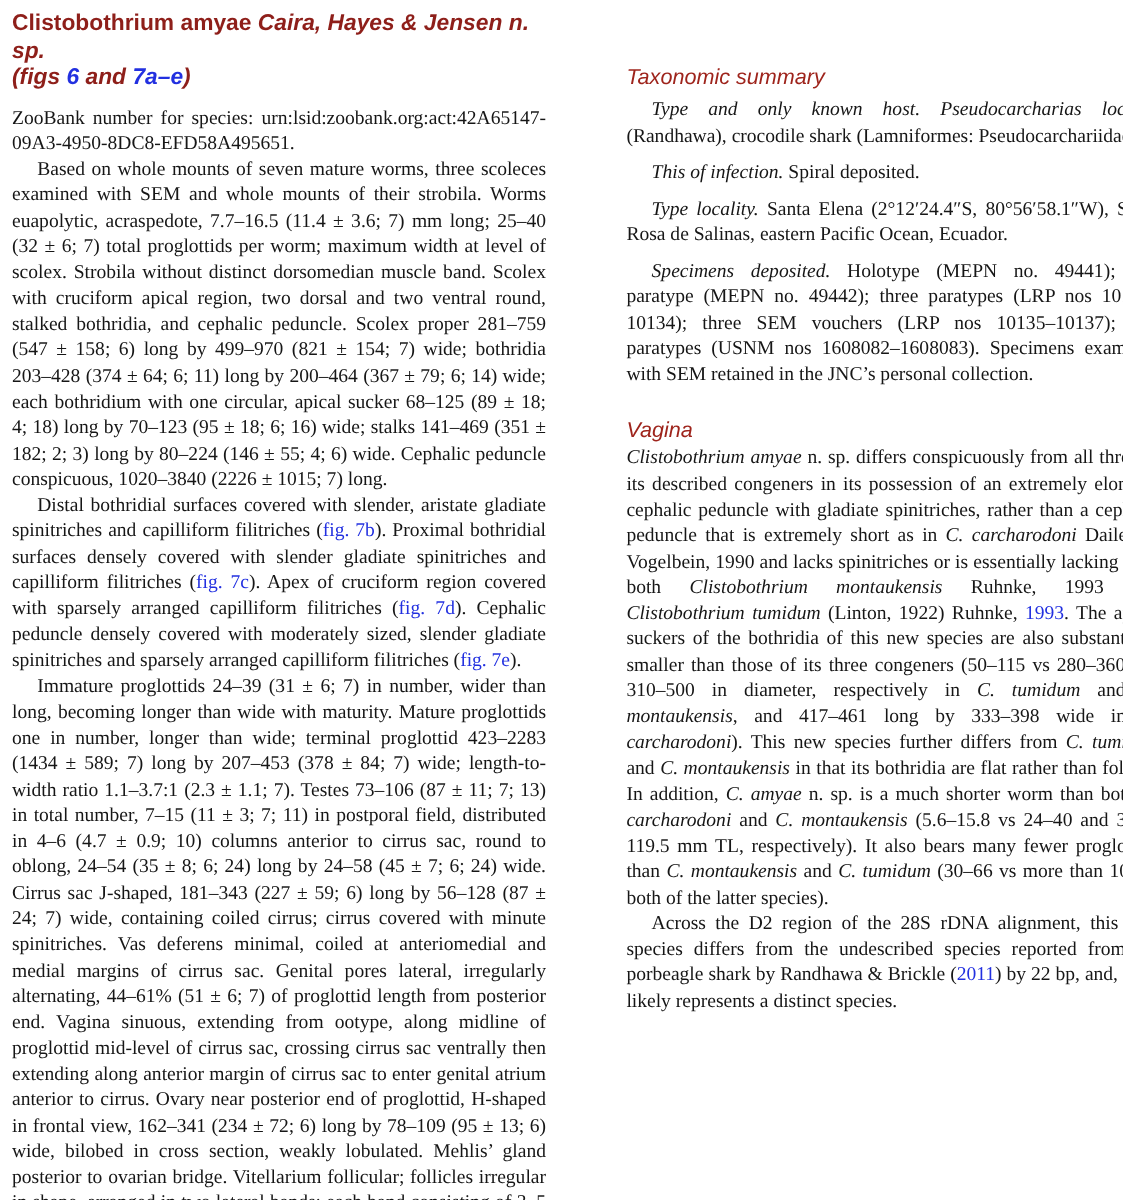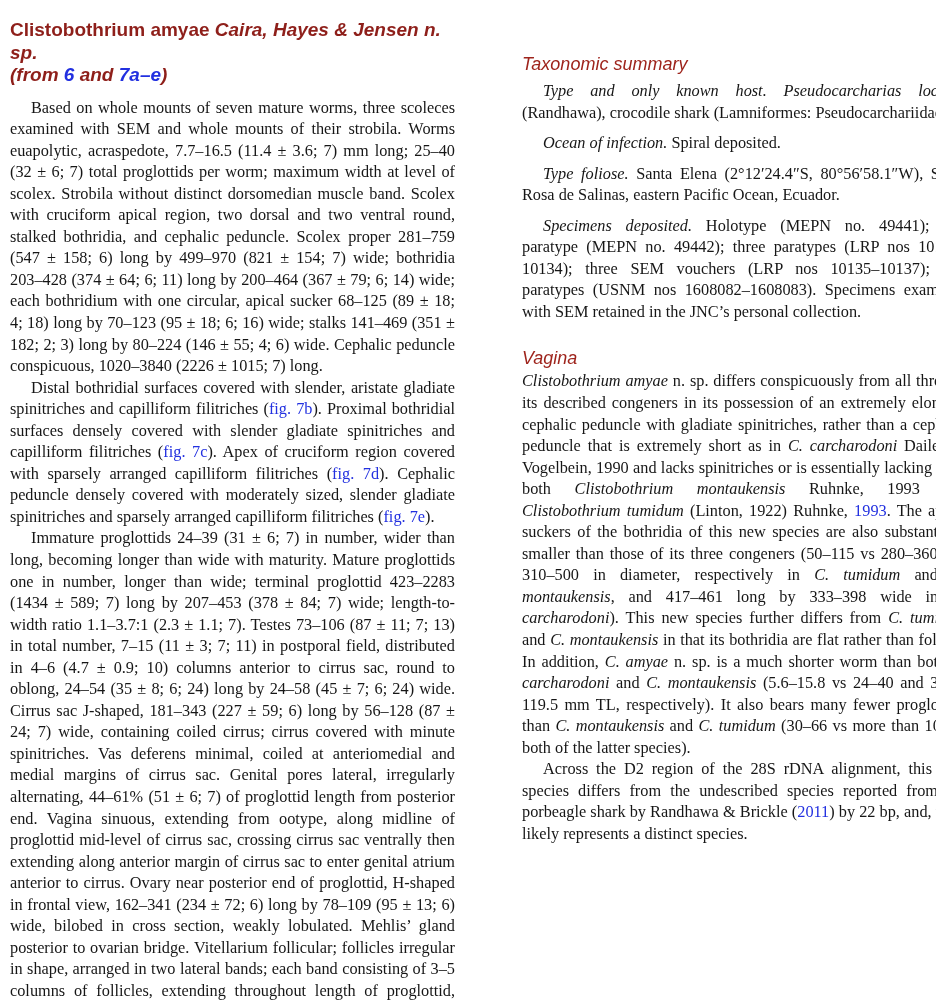--- a/index.html
+++ b/index.html
@@ -17,21 +17,21 @@
     overflow:hidden;
   }
   .col { width:445px; flex:0 0 445px; }
   .col-right { padding-top:47px; box-sizing:border-box;margin-left:40px; }
 
   .title-block {
     font-family:"Liberation Sans", sans-serif;
     font-weight:bold;
     font-size:19px;
     line-height:22.5px;
-    margin:12px 0 10px 0;
+    margin:2px 0 10px 0;
     color:#8e1f1a;
   }
   .title-line { display:block; }
 
   .sec-heading {
     font-family:"Liberation Sans", sans-serif;
     font-style:italic;
     font-weight:normal;
     font-size:18px;
     line-height:21px;
@@ -50,37 +50,38 @@
   .lk { color:#2230e0; cursor:pointer; text-decoration:none; }
 </style>
 </head>
 <body>
 
 <div class="page">
 
   <div class="col col-left">
     <h1 class="title-block">
       <span class="title-line"><span class="bd">Clistobothrium amyae </span><span class="it bd">Caira, Hayes &amp; Jensen n. sp.</span></span>
-      <span class="title-line"><span class="it bd">(from </span><span class="it bd lk">6</span><span class="it bd"> and </span><span class="it bd lk">7a–e</span><span class="it bd">)</span></span>
+      <span class="title-line"><span class="it bd">(figs </span><span class="it bd lk">6</span><span class="it bd"> and </span><span class="it bd lk">7a–e</span><span class="it bd">)</span></span>
     </h1>
     <div>
+        <div class="para"><span>ZooBank number for species: urn:lsid:zoobank.org:act:42A65147-09A3-4950-8DC8-EFD58A495651.</span></div>
         <div class="para indent"><span>Based on whole mounts of seven mature worms, three scoleces examined with SEM and whole mounts of their strobila. Worms euapolytic, acraspedote, 7.7–16.5 (11.4 ± 3.6; 7) mm long; 25–40 (32 ± 6; 7) total proglottids per worm; maximum width at level of scolex. Strobila without distinct dorsomedian muscle band. Scolex with cruciform apical region, two dorsal and two ventral round, stalked bothridia, and cephalic peduncle. Scolex proper 281–759 (547 ± 158; 6) long by 499–970 (821 ± 154; 7) wide; bothridia 203–428 (374 ± 64; 6; 11) long by 200–464 (367 ± 79; 6; 14) wide; each bothridium with one circular, apical sucker 68–125 (89 ± 18; 4; 18) long by 70–123 (95 ± 18; 6; 16) wide; stalks 141–469 (351 ± 182; 2; 3) long by 80–224 (146 ± 55; 4; 6) wide. Cephalic peduncle conspicuous, 1020–3840 (2226 ± 1015; 7) long.</span></div>
         <div class="para indent"><span>Distal bothridial surfaces covered with slender, aristate gladiate spinitriches and capilliform filitriches (</span><span class="lk">fig. 7b</span><span>). Proximal bothridial surfaces densely covered with slender gladiate spinitriches and capilliform filitriches (</span><span class="lk">fig. 7c</span><span>). Apex of cruciform region covered with sparsely arranged capilliform filitriches (</span><span class="lk">fig. 7d</span><span>). Cephalic peduncle densely covered with moderately sized, slender gladiate spinitriches and sparsely arranged capilliform filitriches (</span><span class="lk">fig. 7e</span><span>).</span></div>
         <div class="para indent"><span>Immature proglottids 24–39 (31 ± 6; 7) in number, wider than long, becoming longer than wide with maturity. Mature proglottids one in number, longer than wide; terminal proglottid 423–2283 (1434 ± 589; 7) long by 207–453 (378 ± 84; 7) wide; length-to-width ratio 1.1–3.7:1 (2.3 ± 1.1; 7). Testes 73–106 (87 ± 11; 7; 13) in total number, 7–15 (11 ± 3; 7; 11) in postporal field, distributed in 4–6 (4.7 ± 0.9; 10) columns anterior to cirrus sac, round to oblong, 24–54 (35 ± 8; 6; 24) long by 24–58 (45 ± 7; 6; 24) wide. Cirrus sac J-shaped, 181–343 (227 ± 59; 6) long by 56–128 (87 ± 24; 7) wide, containing coiled cirrus; cirrus covered with minute spinitriches. Vas deferens minimal, coiled at anteriomedial and medial margins of cirrus sac. Genital pores lateral, irregularly alternating, 44–61% (51 ± 6; 7) of proglottid length from posterior end. Vagina sinuous, extending from ootype, along midline of proglottid mid-level of cirrus sac, crossing cirrus sac ventrally then extending along anterior margin of cirrus sac to enter genital atrium anterior to cirrus. Ovary near posterior end of proglottid, H-shaped in frontal view, 162–341 (234 ± 72; 6) long by 78–109 (95 ± 13; 6) wide, bilobed in cross section, weakly lobulated. Mehlis’ gland posterior to ovarian bridge. Vitellarium follicular; follicles irregular in shape, arranged in two lateral bands; each band consisting of 3–5 columns of follicles, extending throughout length of proglottid, interrupted by cirrus sac. Uterus ventral, extending from ovarian bridge to posterior margin of cirrus sac. Four excretory ducts, in one dorsal and one ventral pair.</span></div>
       </div>
   </div>
 
   <div class="col col-right">
 
     <div class="section">
       <h2 class="sec-heading">Taxonomic summary</h2>
       <div>
           <div class="para indent"><span class="it">Type and only known host.</span><span> </span><span class="it">Pseudocarcharias locality</span><span> (Randhawa), crocodile shark (Lamniformes: Pseudocarchariidae).</span></div>
-          <div class="para indent gap"><span class="it">Ocean of infection.</span><span> Spiral deposited.</span></div>
-          <div class="para indent gap"><span class="it">Type foliose.</span><span> Santa Elena (2°12′24.4″S, 80°56′58.1″W), Santa Rosa de Salinas, eastern Pacific Ocean, Ecuador.</span></div>
+          <div class="para indent gap"><span class="it">This of infection.</span><span> Spiral deposited.</span></div>
+          <div class="para indent gap"><span class="it">Type locality.</span><span> Santa Elena (2°12′24.4″S, 80°56′58.1″W), Santa Rosa de Salinas, eastern Pacific Ocean, Ecuador.</span></div>
           <div class="para indent gap"><span class="it">Specimens deposited.</span><span> Holotype (MEPN no. 49441); one paratype (MEPN no. 49442); three paratypes (LRP nos 10132–10134); three SEM vouchers (LRP nos 10135–10137); two paratypes (USNM nos 1608082–1608083). Specimens examined with SEM retained in the JNC’s personal collection.</span></div>
         </div>
     </div>
 
     <div class="section section-remarks">
       <h2 class="sec-heading">Vagina</h2>
       <div>
           <div class="para"><span class="it">Clistobothrium amyae</span><span> n. sp. differs conspicuously from all three of its described congeners in its possession of an extremely elongate cephalic peduncle with gladiate spinitriches, rather than a cephalic peduncle that is extremely short as in </span><span class="it">C. carcharodoni</span><span> Dailey &amp; Vogelbein, 1990 and lacks spinitriches or is essentially lacking as in both </span><span class="it">Clistobothrium montaukensis</span><span> Ruhnke, 1993 and </span><span class="it">Clistobothrium tumidum</span><span> (Linton, 1922) Ruhnke, </span><span class="lk">1993</span><span>. The apical suckers of the bothridia of this new species are also substantially smaller than those of its three congeners (50–115 vs 280–360 and 310–500 in diameter, respectively in </span><span class="it">C. tumidum</span><span> and </span><span class="it">C. montaukensis</span><span>, and 417–461 long by 333–398 wide in </span><span class="it">C. carcharodoni</span><span>). This new species further differs from </span><span class="it">C. tumidum</span><span> and </span><span class="it">C. montaukensis</span><span> in that its bothridia are flat rather than foliose. In addition, </span><span class="it">C. amyae</span><span> n. sp. is a much shorter worm than both </span><span class="it">C. carcharodoni</span><span> and </span><span class="it">C. montaukensis</span><span> (5.6–15.8 vs 24–40 and 38.5–119.5 mm TL, respectively). It also bears many fewer proglottids than </span><span class="it">C. montaukensis</span><span> and </span><span class="it">C. tumidum</span><span> (30–66 vs more than 100 in both of the latter species).</span></div>
           <div class="para indent"><span>Across the D2 region of the 28S rDNA alignment, this new species differs from the undescribed species reported from the porbeagle shark by Randhawa &amp; Brickle (</span><span class="lk">2011</span><span>) by 22 bp, and, thus, likely represents a distinct species.</span></div>
         </div>

